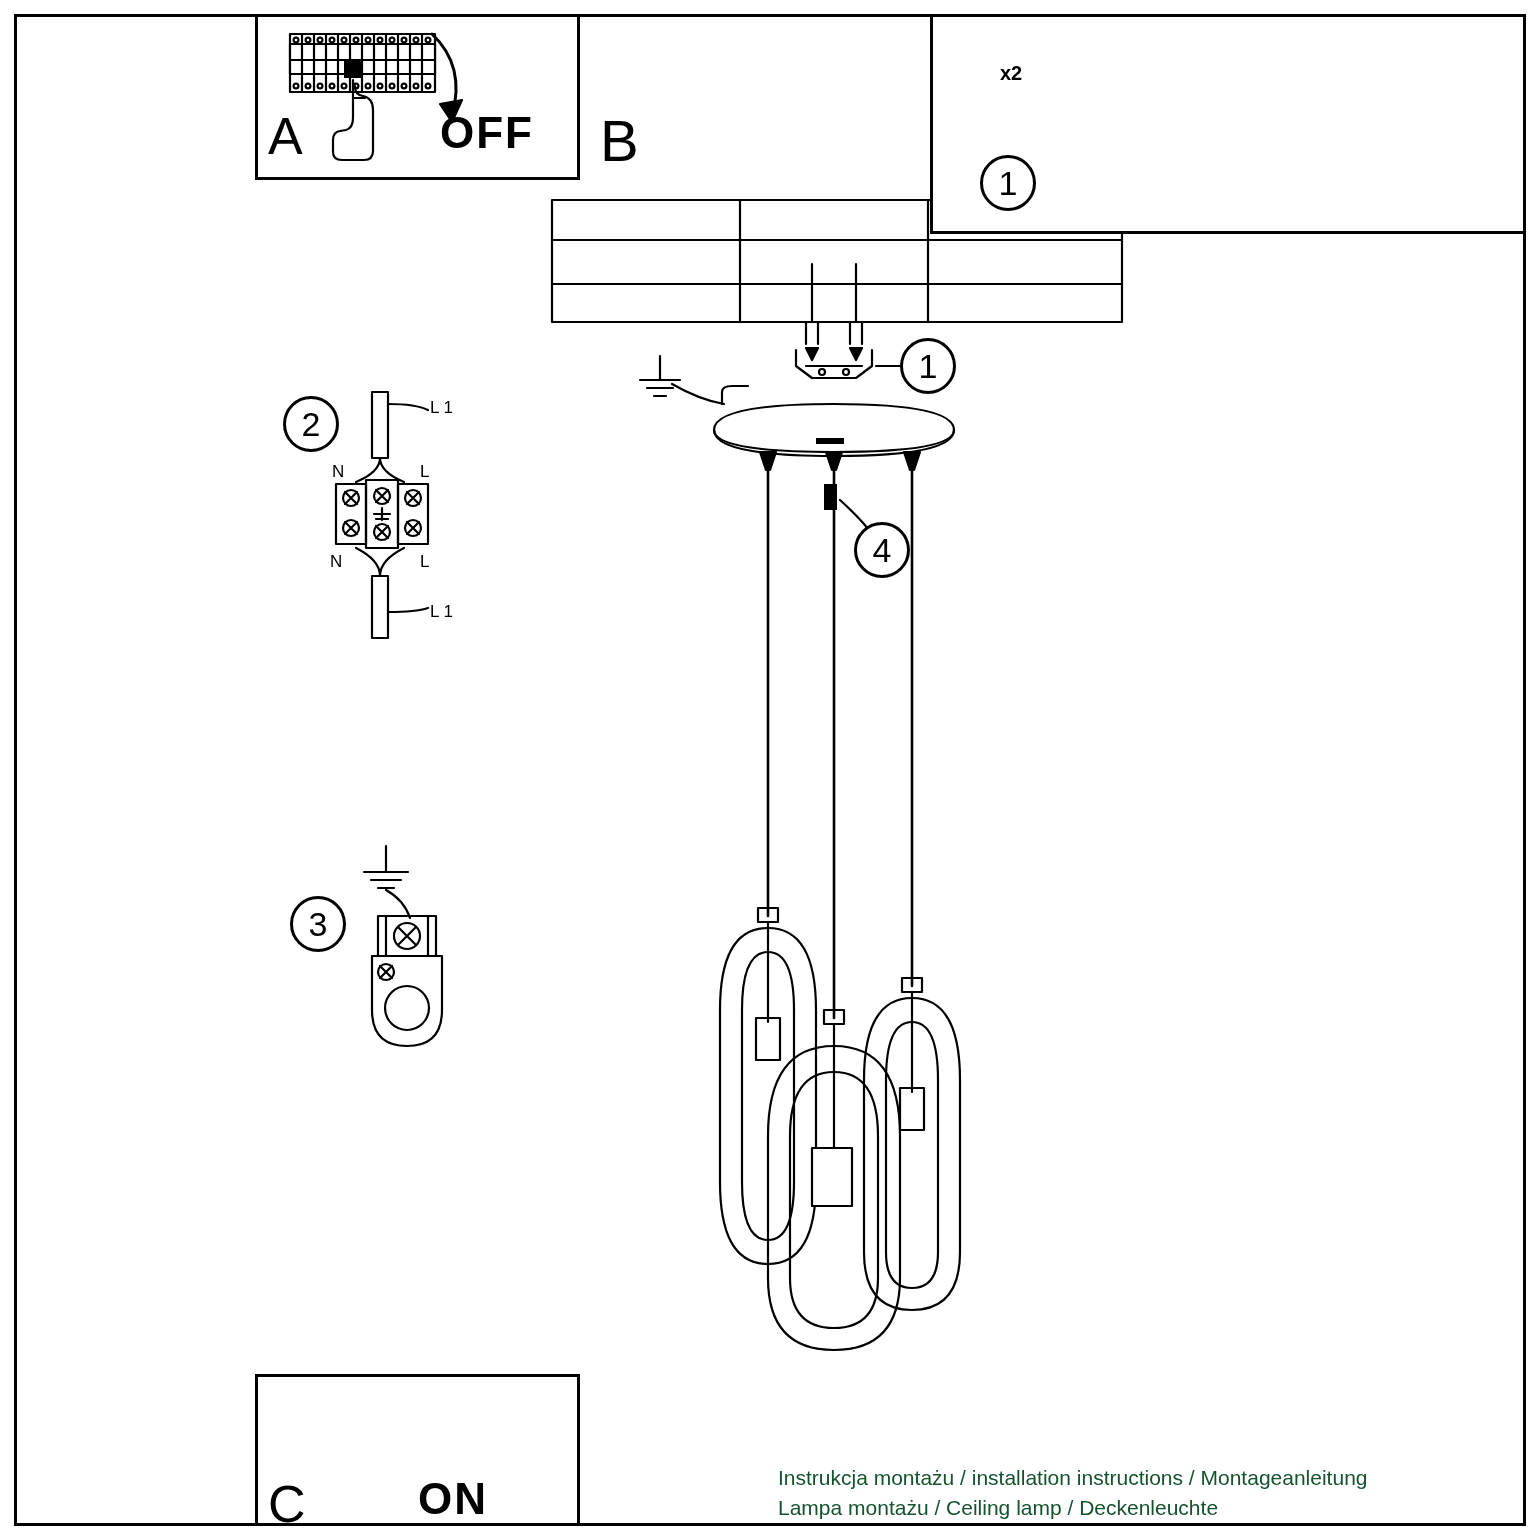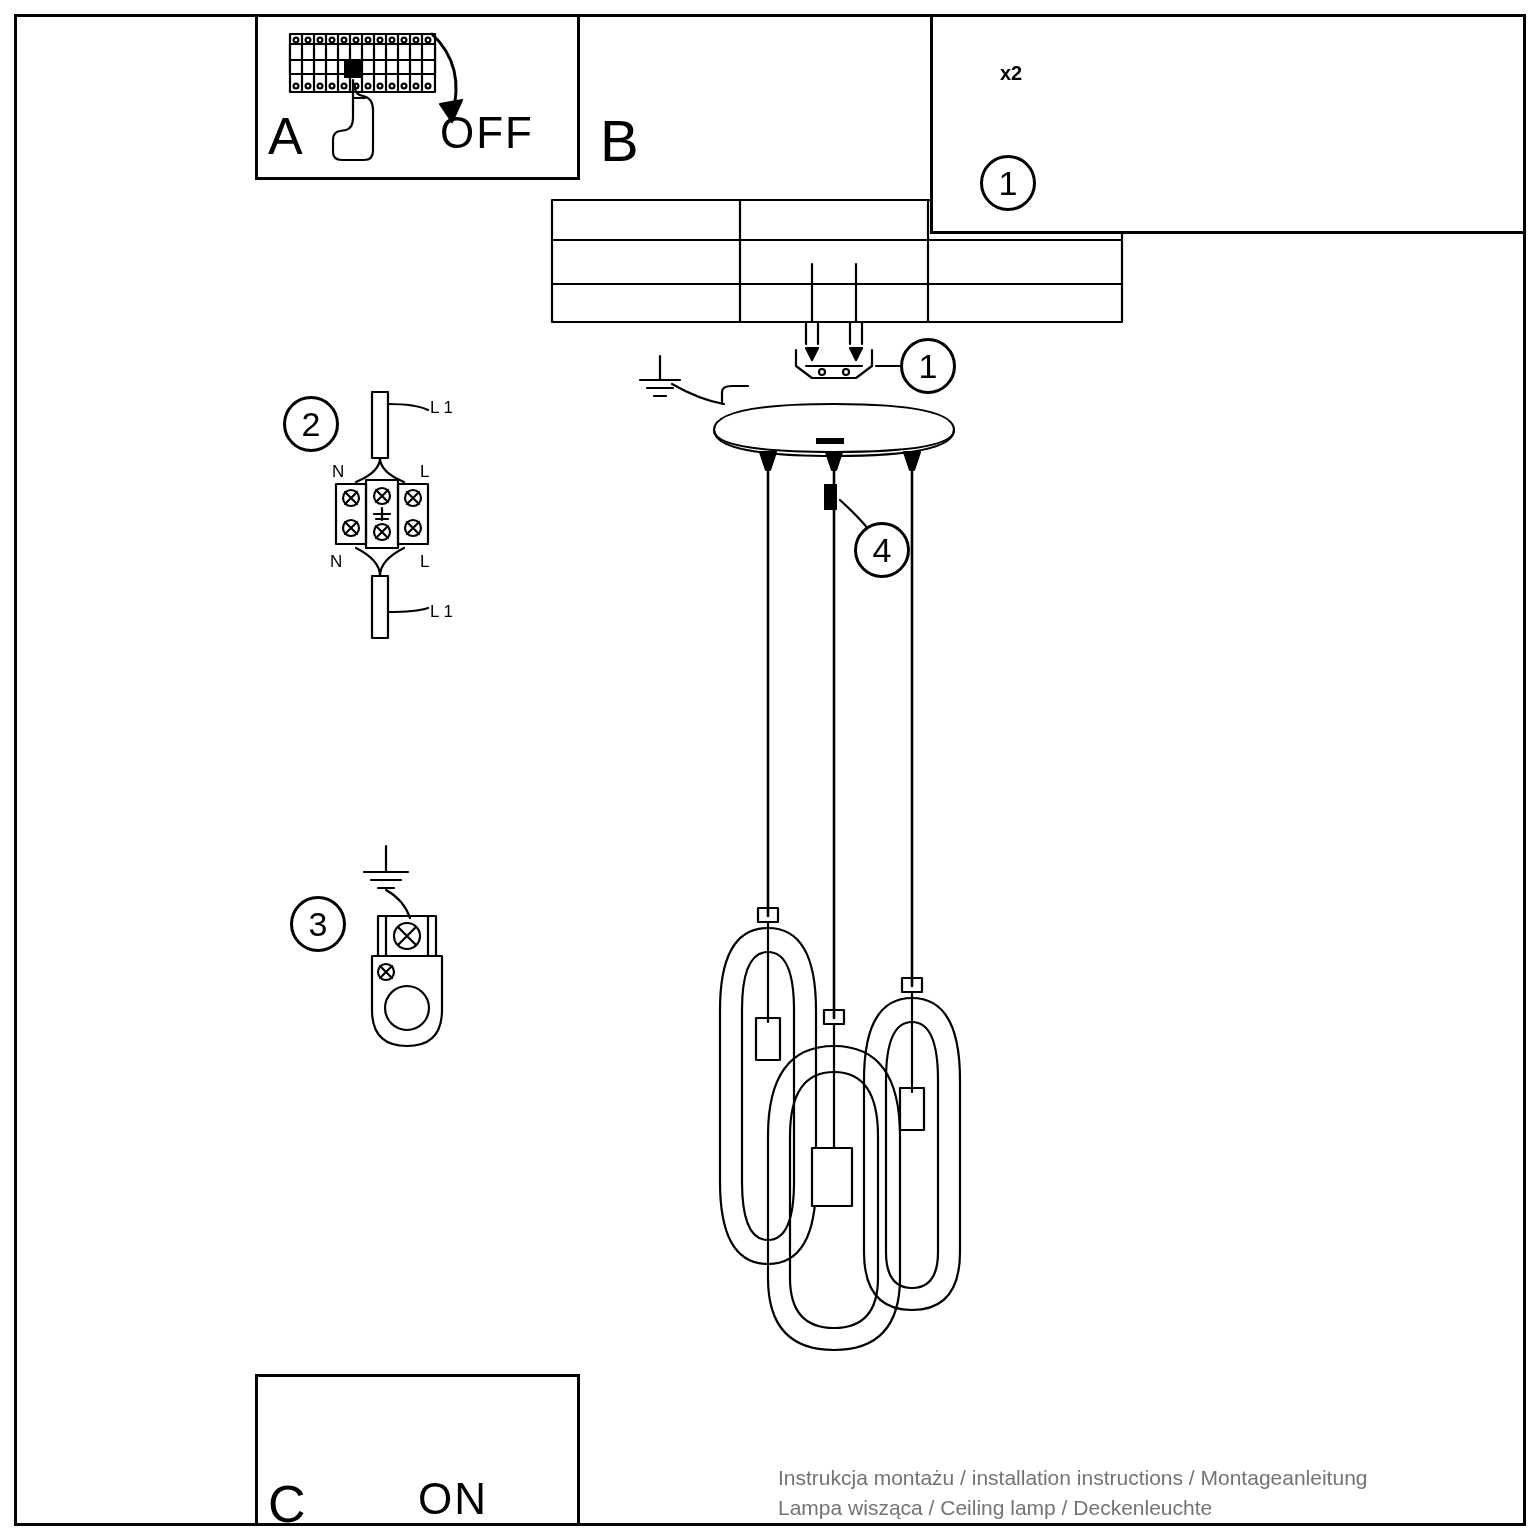--- a/index.html
+++ b/index.html
@@ -26,21 +26,21 @@
   .label-letter{
     position:absolute;
     font-size:52px;
     line-height:1;
     color:#000;
     font-family:"Liberation Sans", sans-serif;
   }
   .label-word{
     position:absolute;
     font-size:44px;
-    font-weight:normal;
+    font-weight:bold;
     letter-spacing:2px;
     color:#000;
   }
   .circle-num{
     position:absolute;
     width:56px;height:56px;
     border:3px solid #000;
     border-radius:50%;
     box-sizing:border-box;
     display:flex;align-items:center;justify-content:center;
@@ -49,21 +49,21 @@
     color:#000;
   }
   .tiny{
     position:absolute;
     font-size:17px;
     color:#000;
   }
   .footer{
     position:absolute;
     font-size:21px;
-    color:#737373;
+    color:#14532d;
     white-space:nowrap;
   }
   svg{display:block;}
   .ov{position:absolute;left:0;top:0;}
 </style>
 </head>
 <body>
 
 <div id="page">
 
@@ -358,15 +358,15 @@
   <div class="circle-num" style="left:854px;top:522px;">4</div>
 
   <div class="tiny" style="left:332px;top:462px;">N</div>
   <div class="tiny" style="left:420px;top:462px;">L</div>
   <div class="tiny" style="left:330px;top:552px;">N</div>
   <div class="tiny" style="left:420px;top:552px;">L</div>
   <div class="tiny" style="left:430px;top:398px;">L 1</div>
   <div class="tiny" style="left:430px;top:602px;">L 1</div>
 
   <div class="footer" style="left:778px;top:1466px;">Instrukcja montażu / installation instructions / Montageanleitung</div>
-  <div class="footer" style="left:778px;top:1496px;">Lampa wisząca / Ceiling lamp / Deckenleuchte</div>
+  <div class="footer" style="left:778px;top:1496px;">Lampa montażu / Ceiling lamp / Deckenleuchte</div>
 
 </div>
 
 </body></html>

